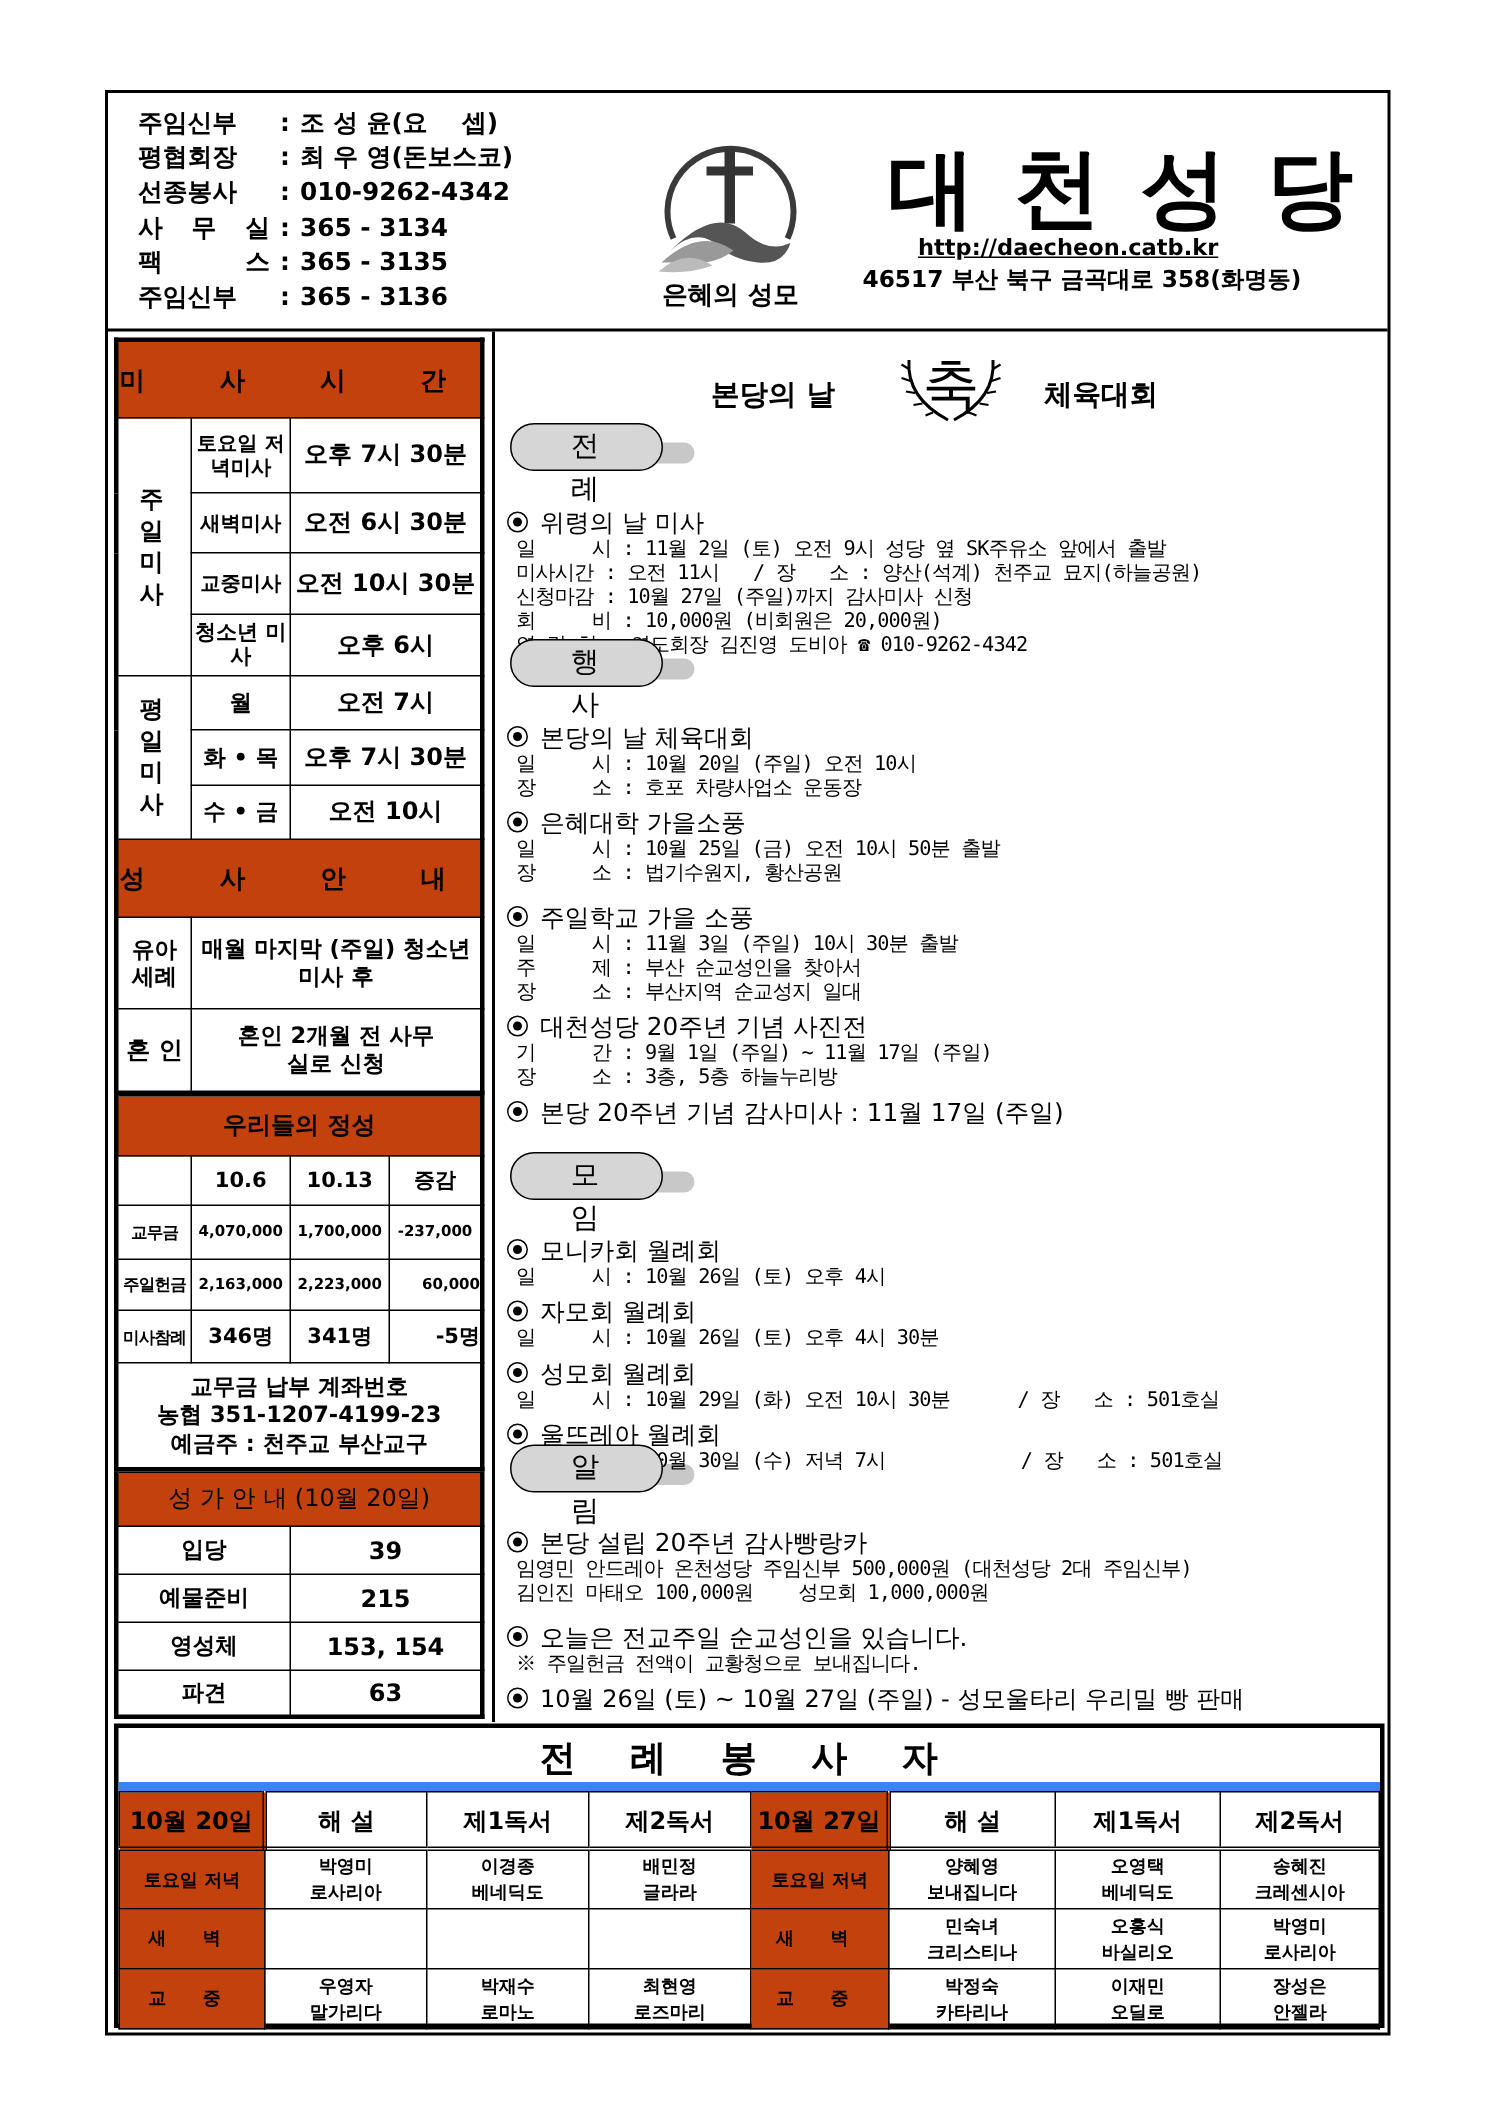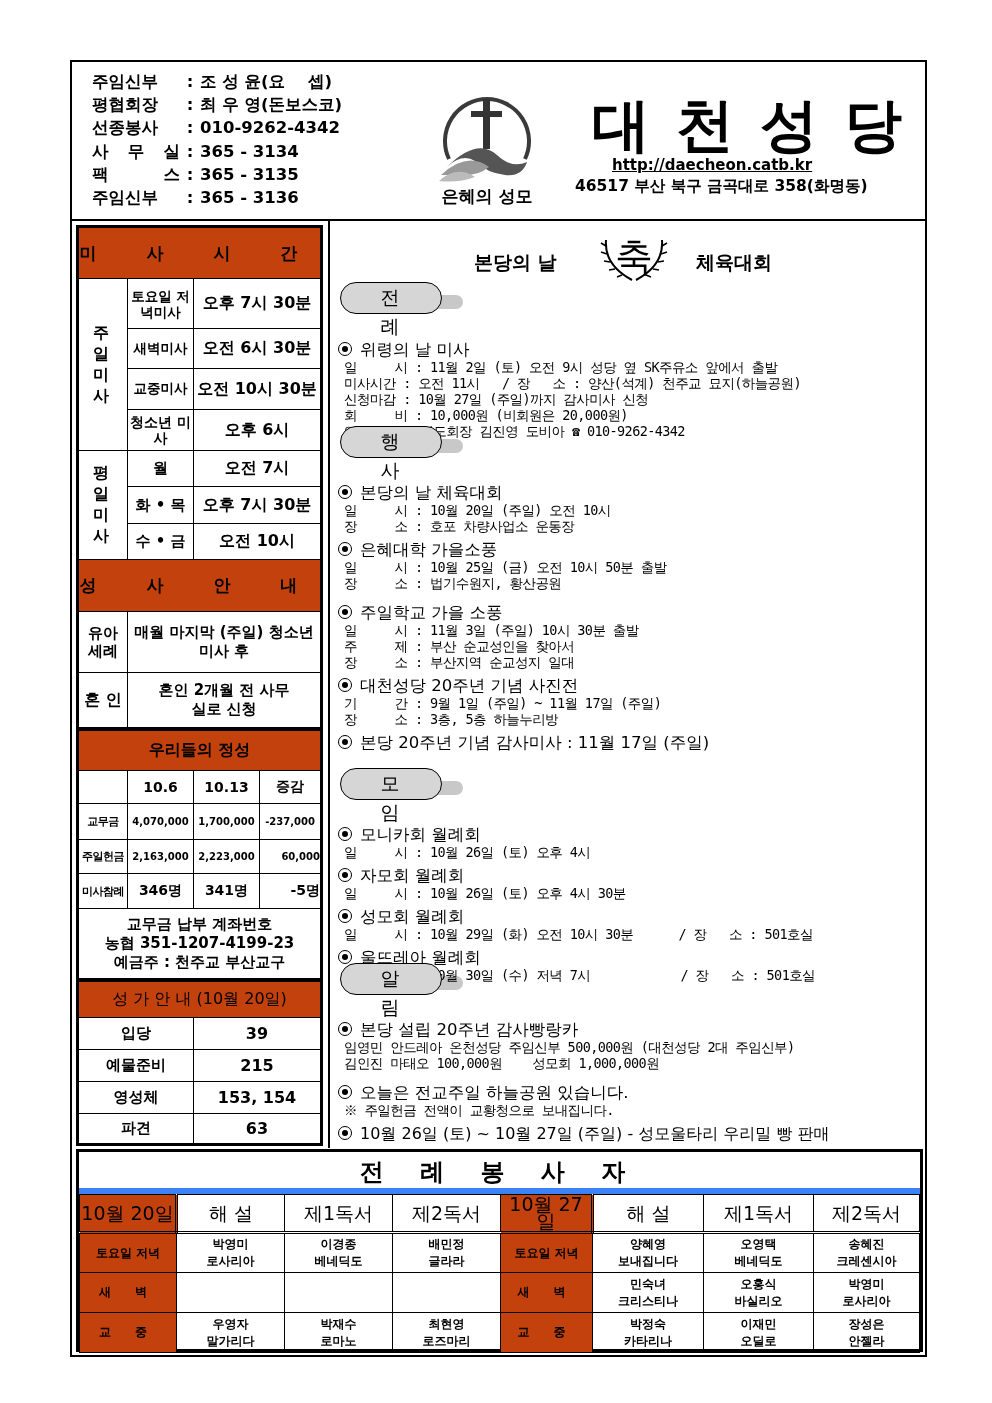--- a/index.html
+++ b/index.html
@@ -39,21 +39,21 @@
   .ititle { font-size: 16.5px; line-height: 19px; white-space: nowrap; }
   .bullet { display: inline-block; width: 14px; height: 14px; border: 1.5px solid #000; border-radius: 50%; position: relative; vertical-align: -1px; margin-right: 8px; }
   .bullet::after { content: ""; position: absolute; left: 2.5px; top: 2.5px; width: 6px; height: 6px; background: #000; border-radius: 50%; }
   .det { font-size: 13.5px; line-height: 16px; margin-left: 6px; white-space: pre; font-family: "DejaVu Sans Mono", monospace; letter-spacing: -0.6px; }
   .gap { height: 6px; }
   
   .bottom { position: absolute; left: 4px; top: 1087px; width: 847px; height: 203px; border: 3px solid #000; }
   .bt-title { height: 42px; border-bottom: 6px solid #3b82f6; text-align: center; font-size: 24px; font-weight: bold; letter-spacing: 14px; line-height: 40px; }
   table.bt { border-collapse: collapse; width: 100%; }
   table.bt td { border: 1px solid #000; text-align: center; font-size: 12px; font-weight: bold; line-height: 17px; }
-  table.bt tr.hdr td { font-size: 19px; font-weight: normal; height: 38px; border-bottom: 3px double #000; }
+  table.bt tr.hdr td { font-size: 16px; font-weight: bold; height: 38px; border-bottom: 3px double #000; }
   table.bt tr.r td { height: 40px; }
   table.bt td.date { border-right: 3px double #000; }
 </style>
 </head>
 <body>
 
 <div class="page">
 
   <div class="header">
     <div class="info">
@@ -319,21 +319,21 @@
     <div class="sec" style="top:738px">
       <div class="pill">알 림</div>
       <div class="item" style="margin-top:2px">
         <div class="ititle"><span class="bullet"></span><span>본당 설립 20주년 감사빵랑카</span></div>
         <div class="det">임영민 안드레아 온천성당 주임신부 500,000원 (대천성당 2대 주임신부)</div>
         <div class="det">김인진 마태오 100,000원    성모회 1,000,000원</div>
       </div>
       <div class="gap"></div>
       <div class="gap"></div>
       <div class="item">
-        <div class="ititle"><span class="bullet"></span><span>오늘은 전교주일 하늘공원 있습니다.</span></div>
+        <div class="ititle"><span class="bullet"></span><span>오늘은 전교주일 순교성인을 있습니다.</span></div>
         <div class="det">※ 주일헌금 전액이 교황청으로 보내집니다.</div>
       </div>
       <div class="gap"></div>
       <div class="item">
         <div class="ititle" style="font-size:16px"><span class="bullet"></span><span>10월 26일 (토) ~ 10월 27일 (주일) - 성모울타리 우리밀 빵 판매</span></div>
       </div>
     </div>
   </div>
 
   <div class="bottom">

